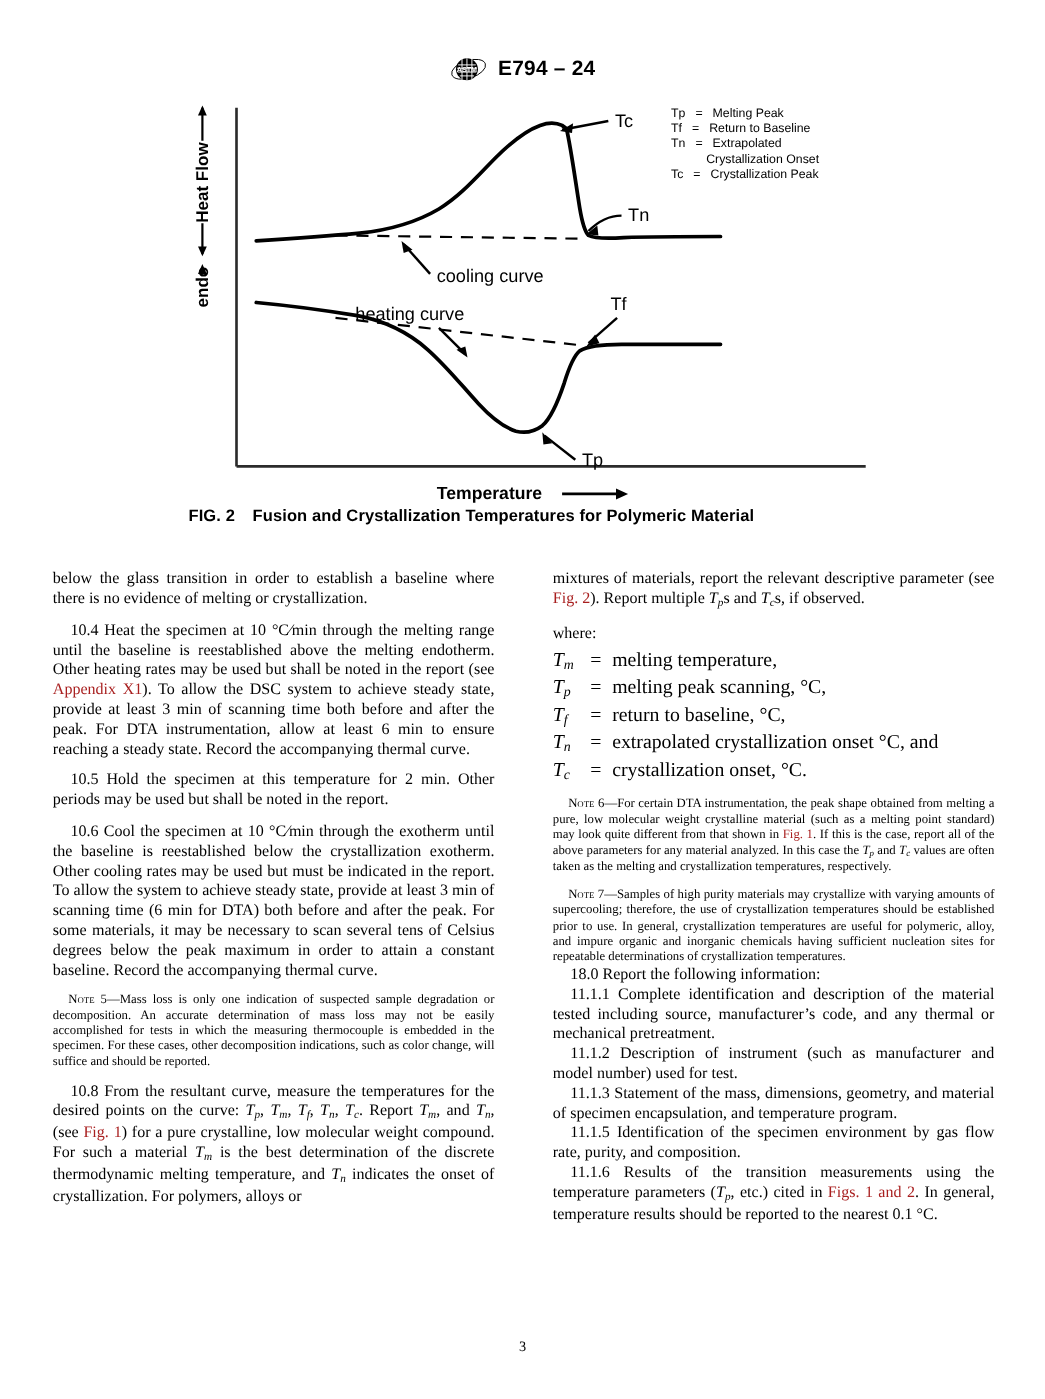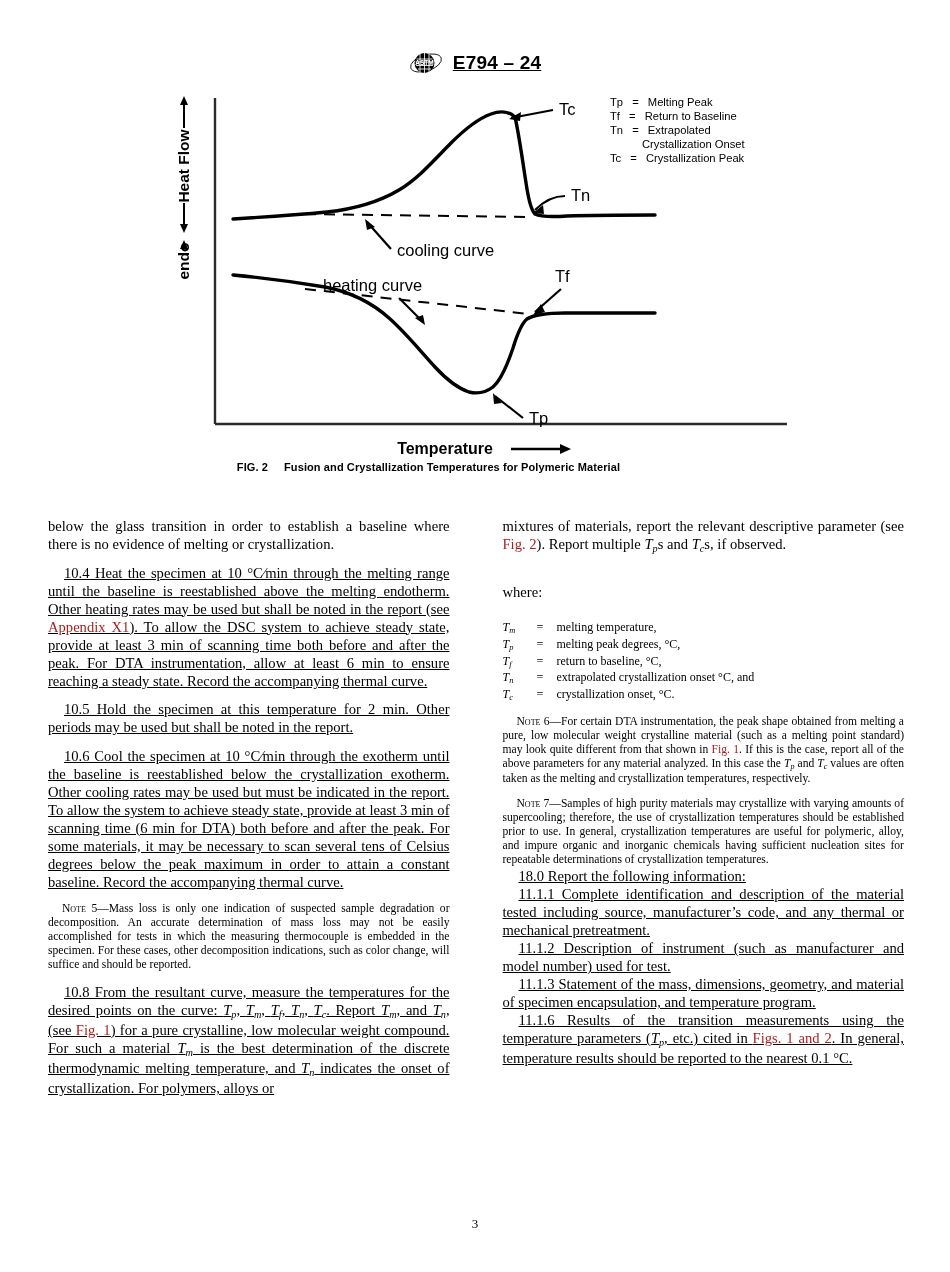--- a/index.html
+++ b/index.html
@@ -9,79 +9,79 @@
     font-family:"Liberation Serif",serif;
     color:#000;
     position:relative;
     overflow:hidden;
   }
   .page{position:relative;width:950px;height:1272px;}
 
   
   .header{
     position:absolute;top:48px;left:0;width:950px;
-    display:flex;align-items:center;justify-content:center;gap:10px;text-decoration:underline;
+    display:flex;align-items:center;justify-content:center;gap:10px;
   }
   .astm-logo{width:34px;height:30px;display:block;}
   .doc-id{
     font-family:"Liberation Sans",sans-serif;
     font-weight:bold;font-size:19px;letter-spacing:.2px;
   }
 
   
   .figure{position:absolute;top:86px;left:0;width:950px;height:400px;}
   .fig-svg{display:block;margin:0 auto;}
   .fig-caption{
     position:absolute;top:461px;left:0;width:857px;text-align:center;
     font-family:"Liberation Sans",sans-serif;
-    font-weight:bold;font-size:11px;letter-spacing:.1px;
+    font-weight:bold;font-size:15px;letter-spacing:.1px;
   }
   .fig-caption .num{margin-right:16px;}
 
   
   .columns{
     position:absolute;top:517px;left:48px;
     width:856px;
     display:flex;gap:53px;
   }
   .col{width:410px;}
 
   p{
     margin:0 0 0 0;
     font-size:14.6px;
     line-height:1.235;
     text-align:justify;
     text-justify:inter-word;
     hyphens:none;
   }
-  p.indent{text-indent:16px;text-decoration:underline;}
+  p.indent{text-indent:16px;}
   p.gap{margin-top:10.5px;}
 
   .note{
     font-size:11.6px;
     line-height:1.215;
     text-align:justify;
     margin-top:11px;
     text-indent:14px;
   }
   .note .nlabel{font-variant:small-caps;}
 
   .link{color:#a81f1f;}
 
   .sect-head{
     font-family:"Liberation Serif",serif;
     font-weight:bold;font-size:15px;
     margin-top:16px;margin-bottom:3px;
   }
   .sect-head .snum{margin-right:5px;}
 
-  .where{margin-top:28px;font-size:14.6px;}
+  .where{margin-top:12px;font-size:14.6px;}
   .deflist{
-    margin-top:19px;
-    font-size:12px;
+    margin-top:3px;
+    font-size:18px;
     line-height:1.26;
   }
   .defrow{display:flex;align-items:baseline;}
   .defsym{width:34px;flex:none;}
   .defeq{width:20px;flex:none;}
   .deftxt{flex:1;}
 
   var{font-style:italic;font-family:"Liberation Serif",serif;}
   sub{font-size:.7em;vertical-align:-0.25em;font-style:italic;}
 
@@ -269,21 +269,21 @@
 
       <div class="deflist">
         <div class="defrow">
           <span class="defsym"><var>T<sub>m</sub></var></span>
           <span class="defeq">=</span>
           <span class="deftxt">melting temperature,</span>
         </div>
         <div class="defrow">
           <span class="defsym"><var>T<sub>p</sub></var></span>
           <span class="defeq">=</span>
-          <span class="deftxt">melting peak degrees, °C,</span>
+          <span class="deftxt">melting peak scanning, °C,</span>
         </div>
         <div class="defrow">
           <span class="defsym"><var>T<sub>f</sub></var></span>
           <span class="defeq">=</span>
           <span class="deftxt">return to baseline, °C,</span>
         </div>
         <div class="defrow">
           <span class="defsym"><var>T<sub>n</sub></var></span>
           <span class="defeq">=</span>
           <span class="deftxt">extrapolated crystallization onset °C, and</span>
@@ -297,19 +297,20 @@
 
       <p class="note"><span class="nlabel">Note</span>&nbsp;<span>6</span><span>—For certain DTA instrumentation, the peak shape obtained from melting a pure, low molecular weight crystalline material (such as a melting point standard) may look quite different from that shown in </span><span class="link">Fig. 1</span><span>. If this is the case, report all of the above parameters for any material analyzed. In this case the </span><var>T<sub>p</sub></var><span> and </span><var>T<sub>c</sub></var><span> values are often taken as the melting and crystallization temperatures, respectively.</span></p>
 
       <p class="note"><span class="nlabel">Note</span>&nbsp;<span>7</span><span>—Samples of high purity materials may crystallize with varying amounts of supercooling; therefore, the use of crystallization temperatures should be established prior to use. In general, crystallization temperatures are useful for polymeric, alloy, and impure organic and inorganic chemicals having sufficient nucleation sites for repeatable determinations of crystallization temperatures.</span></p>
 
 
       <p class="indent">18.0  Report the following information:</p>
       <p class="indent">11.1.1  Complete identification and description of the material tested including source, manufacturer’s code, and any thermal or mechanical pretreatment.</p>
       <p class="indent">11.1.2  Description of instrument (such as manufacturer and model number) used for test.</p>
       <p class="indent">11.1.3  Statement of the mass, dimensions, geometry, and material of specimen encapsulation, and temperature program.</p>
+      <p class="indent">11.1.5  Identification of the specimen environment by gas flow rate, purity, and composition.</p>
 
       <p class="indent"><span>11.1.6  Results of the transition measurements using the temperature parameters (</span><var>T<sub>p</sub></var><span>, etc.) cited in </span><span class="link">Figs. 1 and 2</span><span>. In general, temperature results should be reported to the nearest 0.1 °C.</span></p>
     </div>
   </div>
 
   <div class="pagenum">3</div>
 </div>
 
 </body></html>

